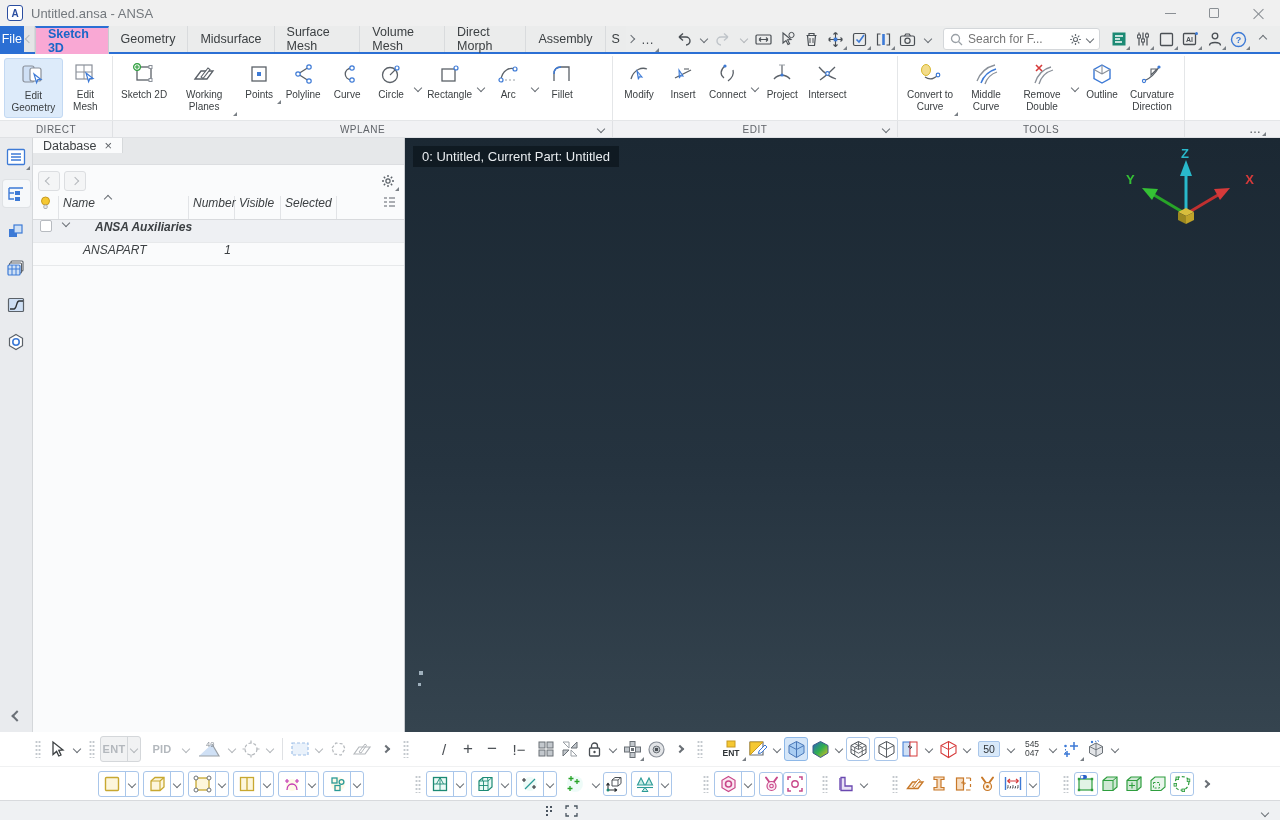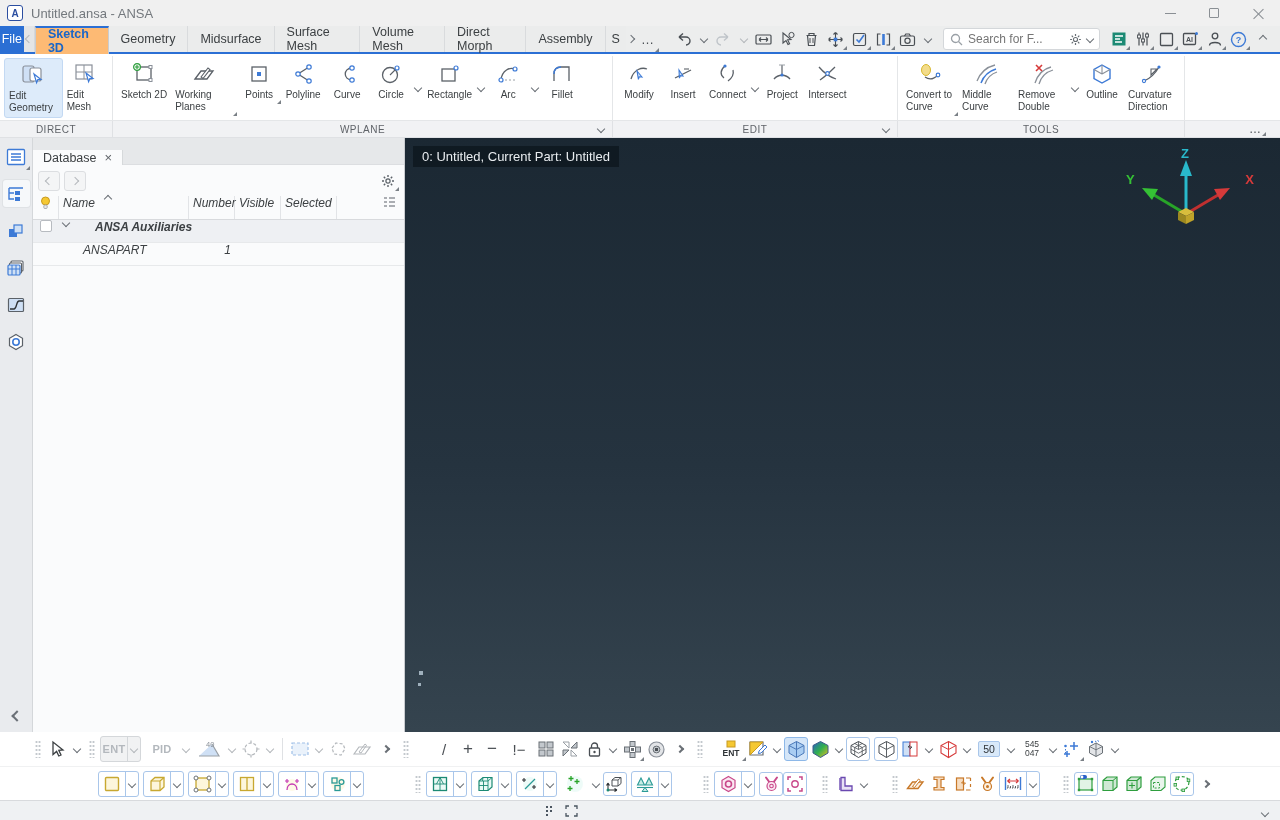--- a/index.html
+++ b/index.html
@@ -16,55 +16,55 @@
   .wc-max-g{width:10px;height:10px;border:1px solid #8a8f94;border-radius:1px;}
   .wc-x{position:relative;width:11px;height:11px;}
   .wc-x::before,.wc-x::after{content:"";position:absolute;left:5px;top:-1px;width:1px;height:14px;background:#8a8f94;}
   .wc-x::before{transform:rotate(45deg);}  .wc-x::after{transform:rotate(-45deg);}
 
   
   .tabbar{position:absolute;top:26px;left:0;right:0;height:28px;background:#eceded;display:flex;align-items:stretch;border-bottom:2px solid #2b6fd4;}
   .file-tab{width:30px;background:#2b6fd4;color:#fff;font-size:12.5px;display:flex;align-items:center;justify-content:center;}
   .tab-scroll{width:14px;display:flex;align-items:center;justify-content:center;background:#e4e5e6;border-right:1px solid #d6d8da;}
   .tab{padding:0 12px;display:flex;align-items:center;font-size:12.5px;color:#3c4043;border-right:1px solid #d9dbdd;background:#ebecec;}
-  .tab.active{background:#fdba74;color:#1a66c8;font-weight:bold;border-top:2px solid #2b6fd4;margin-bottom:-2px;border-right:1px solid #c9ccd0;border-left:1px solid #c9ccd0;}
+  .tab.active{background:#f9a8d4;color:#1a66c8;font-weight:bold;border-top:2px solid #2b6fd4;margin-bottom:-2px;border-right:1px solid #c9ccd0;border-left:1px solid #c9ccd0;}
   .tab.trunc{padding:0 6px;border-right:none;}
   .chev{display:inline-block;width:6px;height:6px;border-right:1.5px solid #6a7076;border-bottom:1.5px solid #6a7076;transform:rotate(45deg);}
   .chev.r{transform:rotate(-45deg);}  .chev.l{transform:rotate(135deg);}  .chev.u{transform:rotate(-135deg);}
   .chev.dim{border-color:#b4b8bc;}
   .ellps{font-size:13px;color:#4a4f54;letter-spacing:1px;padding:0 4px;display:flex;align-items:center;}
   .qat{display:flex;align-items:center;margin-left:14px;gap:2px;}
   .qbtn{position:relative;display:flex;align-items:center;justify-content:center;width:22px;height:22px;}
   .qbtn.wide{width:14px;}
   .searchbox{display:flex;align-items:center;background:#fff;border:1px solid #d4d7da;border-radius:3px;height:22px;width:178px;margin:0 8px;padding:0 6px;gap:5px;align-self:center;}
   .searchbox input{border:none;outline:none;font-size:12px;color:#9aa0a6;width:96px;font-family:"Liberation Sans",sans-serif;background:transparent;}
   .corner{position:relative;}
   .corner::after{content:"";position:absolute;right:0px;bottom:0px;border-left:4px solid transparent;border-bottom:4px solid #7a8086;}
 
   
   .ribbon{position:absolute;top:56px;left:0;right:0;height:64px;background:#fff;display:flex;}
   .rgroup{display:flex;align-items:flex-start;padding:2px 4px;border-right:1px solid #e4e6e8;}
   .rbtn{position:relative;display:flex;flex-direction:column;align-items:center;padding:3px 4px;border-radius:3px;min-width:44px;}
   .rbtn .ricon{width:26px;height:26px;flex:none;}
-  .rbtn .rlabel{font-size:10px;color:#3c4043;line-height:1.2;margin-top:2px;max-width:58px;}
+  .rbtn .rlabel{font-size:10px;color:#3c4043;text-align:center;line-height:1.2;margin-top:2px;max-width:58px;}
   .rbtn.active{background:#ddebfa;border:1px solid #c3d9f3;}
   .rdd{align-self:center;margin:0 2px;display:flex;align-items:center;height:100%;}
   .groupstrip{position:absolute;top:120px;left:0;right:0;height:18px;background:#f1f2f4;border-top:1px solid #e4e6e8;border-bottom:1px solid #dfe1e4;display:flex;font-size:10px;color:#5f6368;}
   .gseg{display:flex;align-items:center;justify-content:center;position:relative;border-right:1px solid #dfe1e4;letter-spacing:.5px;}
   .gseg .gchev{position:absolute;right:8px;top:5px;}
 
   
   .main{position:absolute;top:138px;left:0;right:0;height:594px;display:flex;}
   .sidebar{width:33px;background:#e9ebee;border-right:1px solid #d4d7da;position:relative;display:flex;flex-direction:column;align-items:center;padding-top:5px;gap:10px;}
   .sbtn{position:relative;width:27px;height:27px;display:flex;align-items:center;justify-content:center;border-radius:3px;}
   .sbtn.active{background:#f6f8fa;box-shadow:0 0 0 1px #dfe2e5;}
   .sb-collapse{position:absolute;bottom:12px;left:0;width:33px;display:flex;justify-content:center;}
 
   .panel{width:372px;background:#fafbfc;border-right:1px solid #c9ccd0;display:flex;flex-direction:column;}
-  .ptabs{height:27px;background:#e6e8ea;display:flex;align-items:flex-end;border-bottom:1px solid #dcdee1;}
+  .ptabs{height:27px;background:#e6e8ea;display:flex;align-items:flex-start;border-bottom:1px solid #dcdee1;}
   .ptab{background:#fafbfc;border-right:1px solid #d6d9db;display:flex;align-items:center;padding:0 10px;gap:8px;font-size:12.5px;color:#3c4043;margin-bottom:-1px;}
   .ptab-close{color:#5f6368;font-size:13px;}
   .pnav{height:31px;display:flex;align-items:center;padding:0 5px;gap:4px;}
   .navbtn{width:22px;height:20px;border:1px solid #dcdee1;border-radius:3px;display:flex;align-items:center;justify-content:center;background:#f4f5f6;}
   .pnav .spacer{flex:1;}
   .gearbtn{position:relative;width:22px;height:20px;display:flex;align-items:center;justify-content:center;}
 
   .ptable{font-size:12px;color:#3c4043;}
   .prow{display:flex;align-items:center;height:23px;border-bottom:1px solid #e7e9eb;}
   .prow.header{height:24px;border-bottom:1px solid #d8dadd;color:#3c4043;background:#fafbfc;}

